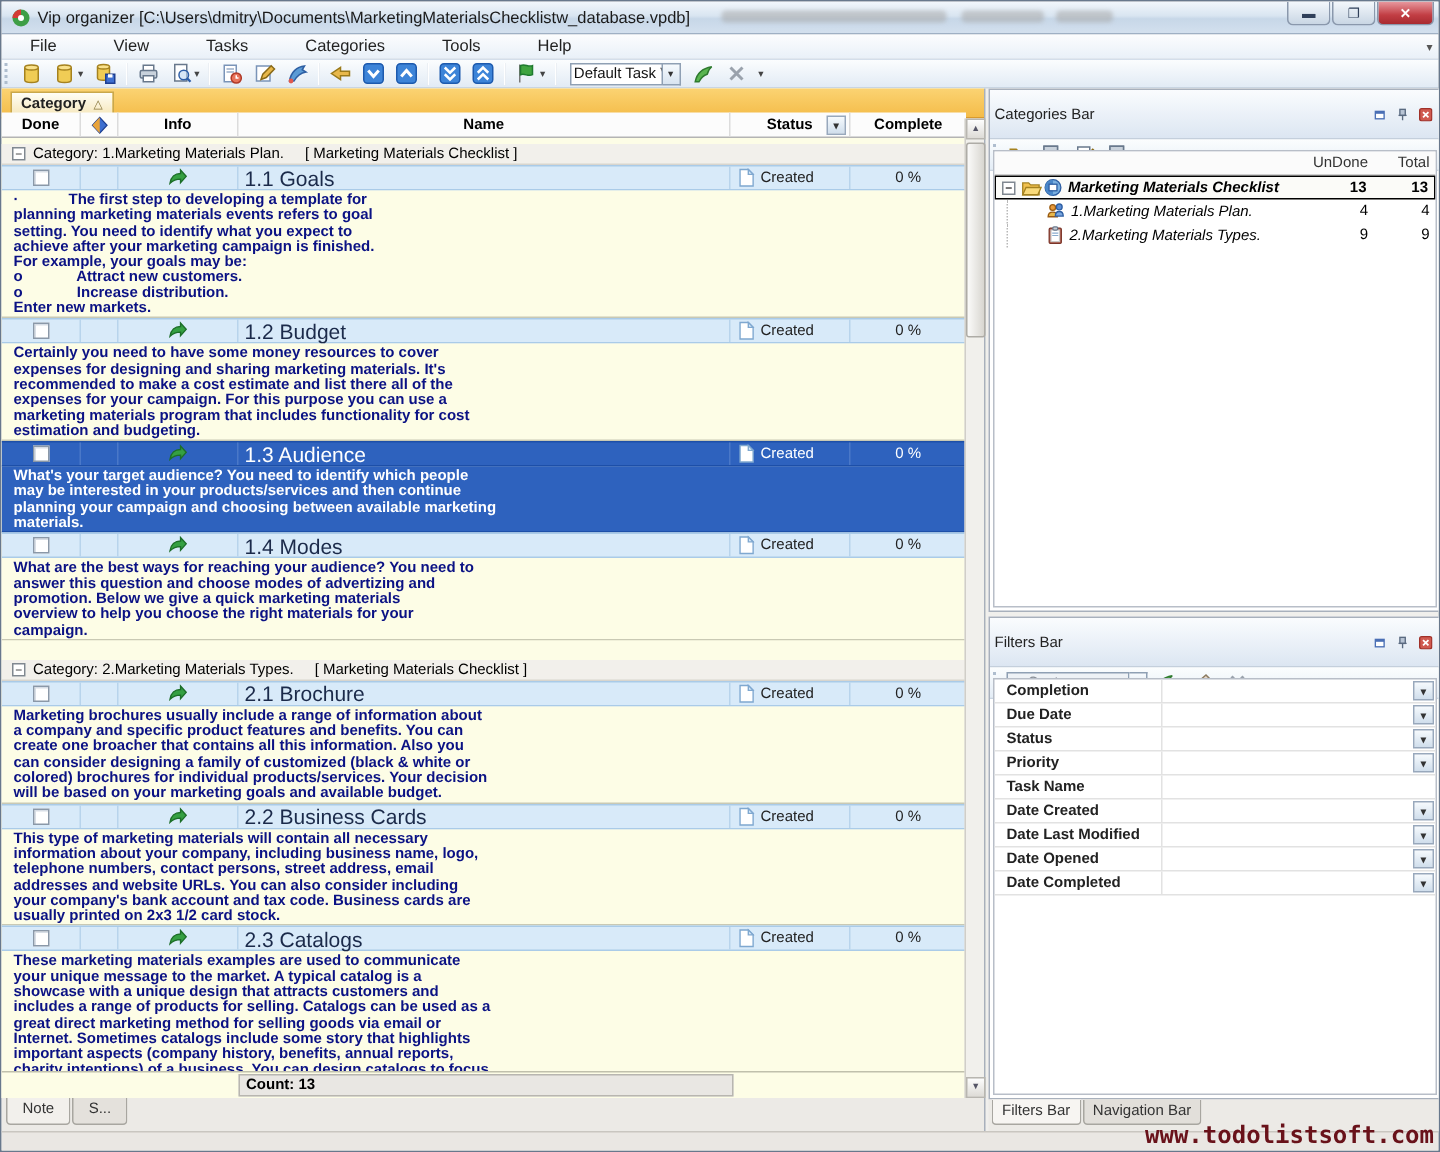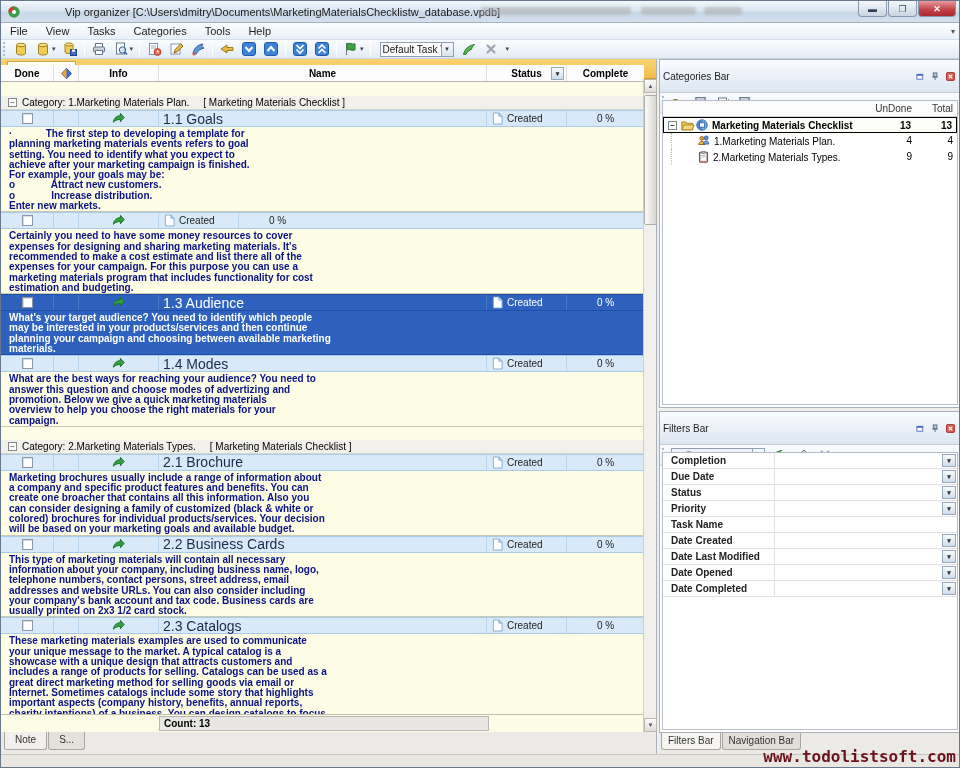--- a/index.html
+++ b/index.html
@@ -2,33 +2,33 @@
 <html><head>
 <meta charset="utf-8">
 <style>
   html,body{margin:0;padding:0;background:#9AA6B4;}
   *{box-sizing:border-box;}
   .app{position:relative;width:960px;height:768px;font-family:"Liberation Sans",sans-serif;
        background:#F0EFEC;border:1px solid #68788C;overflow:hidden;font-size:10px;color:#111;}
   
   .titlebar{position:absolute;left:0;top:0;width:100%;height:22px;
     background:linear-gradient(#F2F7FC,#D9E5F1 45%,#C7D7E8 55%,#D3E0EE);
-    border-bottom:1px solid #9FB0C4;display:flex;align-items:center;padding:0 4px;gap:40px;}
+    border-bottom:1px solid #9FB0C4;display:flex;align-items:center;padding:0 4px;}
   .titlebar .ticon{margin:0 4px 0 2px;display:inline-flex;}
   .title-text{font-size:11px;color:#1A1A1A;white-space:nowrap;}
   .ghost{position:absolute;top:6px;height:8px;background:#A9A9A9;opacity:.55;border-radius:3px;filter:blur(1.5px);}
   .winbtns{position:absolute;right:3px;top:0;display:flex;}
   .winbtn{width:29px;height:16px;margin-left:1px;border:1px solid #8A98AC;border-top:none;
     border-radius:0 0 4px 4px;background:linear-gradient(#F4F8FC,#C9D6E4);display:flex;align-items:center;justify-content:center;
     font-size:9px;color:#30405A;}
   .winbtn.close{background:linear-gradient(#E89AA0,#C23E44 60%,#A82A30);color:#fff;width:38px;font-weight:bold;}
   
   .menubar{position:absolute;left:0;top:22px;width:100%;height:17px;
     background:linear-gradient(#FCFDFE,#E9F0F8);border-bottom:1px solid #D4DEEA;display:flex;align-items:center;}
-  .menu-item{padding:2px 9px;font-size:11px;color:#222;}
+  .menu-item{padding:2px 19px;font-size:11px;color:#222;}
   .menubar .overflow{margin-left:auto;margin-right:4px;color:#555;font-size:8px;}
   
   .toolbar{position:absolute;left:0;top:39px;width:100%;height:19px;
     background:linear-gradient(#FBFDFE,#E2EBF5);border-bottom:1px solid #C9D5E2;display:flex;align-items:center;}
   .grip{width:5px;height:14px;margin:0 2px;border-left:2px dotted #AEBDCE;}
   .tbtn{height:18px;display:flex;align-items:center;padding:0 2px;margin:0 1px;}
   .tsep{width:1px;height:15px;background:#B8C6D6;border-right:1px solid #fff;margin:0 3px;}
   .dd{font-size:7px;color:#444;margin-left:1px;}
   .combo{display:flex;align-items:center;margin-left:6px;}
   .combo .box{width:62px;height:15px;background:#fff;border:1px solid #8FA0B4;font-size:10px;
@@ -39,21 +39,21 @@
   
   .content{position:absolute;left:0;top:58px;width:100%;height:695px;}
   
   .grid{position:absolute;left:0;top:0;width:656px;height:673px;background:#FDFDE6;border-right:1px solid #A8B0BC;}
   .band{position:absolute;left:0;top:0;width:100%;height:20px;
     background:linear-gradient(#FBD372,#F4BC49);border-bottom:1px solid #D89A2E;}
   .chip{position:absolute;left:6px;top:2px;height:16px;padding:1px 6px;
     background:linear-gradient(#FFFEF6,#F6E8BE);border:1px solid #C9A84C;font-weight:bold;font-size:10px;color:#222;
     display:flex;align-items:center;gap:5px;}
   .chip .sort{font-size:8px;color:#8A7A40;font-weight:normal;}
-  .cols{position:absolute;left:0;top:6px;width:643px;height:17px;background:#FCFCFC;
+  .cols{position:absolute;left:0;top:16px;width:643px;height:17px;background:#FCFCFC;
     border-bottom:1px solid #B4B4B4;display:flex;}
   .hcell{border-right:1px solid #DCDCDC;display:flex;align-items:center;justify-content:center;
     font-weight:bold;font-size:10px;color:#000;position:relative;}
   .h-done{width:53px;} .h-pr{width:25px;} .h-info{width:80px;} .h-name{width:328px;}
   .h-status{width:80px;} .h-comp{width:77px;border-right:none;}
   .hdd{position:absolute;right:2px;top:2px;width:13px;height:13px;border:1px solid #98A8BC;
     background:linear-gradient(#F6FAFD,#D0DEEC);display:flex;align-items:center;justify-content:center;font-size:7px;color:#333;}
   .gbody{position:absolute;left:0;top:37px;width:643px;height:636px;overflow:hidden;background:#FDFDE6;}
   .rowcat{height:14px;background:#F2F0EB;border-bottom:1px solid #D8D5CE;display:flex;align-items:center;
     font-size:10px;color:#000;}
@@ -102,21 +102,21 @@
   .pbtns{margin-left:auto;display:flex;gap:2px;align-items:center;}
   .pbtn{width:13px;height:13px;display:flex;align-items:center;justify-content:center;}
   .ptoolbar{height:21px;background:linear-gradient(#FBFDFE,#E4EDF6);border-bottom:1px solid #CAD5E2;
     display:flex;align-items:center;}
   .pcontent{position:absolute;left:2px;right:2px;top:40px;bottom:2px;background:#fff;border:1px solid #B8BEC8;overflow:hidden;}
   .treehdr{height:16px;border-bottom:1px solid #D0D0D0;background:#FBFBFB;position:relative;font-size:10px;color:#333;}
   .num-undone{position:absolute;right:45px;top:2px;width:50px;text-align:right;}
   .num-total{position:absolute;right:4px;top:2px;width:36px;text-align:right;}
   .treerow{height:16px;position:relative;display:flex;align-items:center;font-size:10px;color:#000;}
   .treerow.sel{border:1px solid #000;background:#FBFBF8;font-weight:bold;}
-  .treerow .lbl{white-space:nowrap;margin-left:3px;}
+  .treerow .lbl{white-space:nowrap;margin-left:3px;font-style:italic;}
   .tr-undone,.tr-total{position:absolute;top:2px;text-align:right;font-weight:inherit;}
   .tr-undone{right:45px;width:50px;} .tr-total{right:4px;width:36px;}
   .exp{width:9px;height:9px;border:1px solid #808890;background:#fff;margin:0 3px 0 4px;
     display:flex;align-items:center;justify-content:center;font-size:8px;line-height:7px;color:#333;}
   .indent{width:26px;border-left:1px dotted #B8B8B8;height:100%;margin-left:8px;}
   
   .filterrows{position:absolute;left:2px;right:2px;top:40px;bottom:2px;background:#fff;border:1px solid #B8BEC8;}
   .frow{height:16px;border-bottom:1px solid #E2E2E2;display:flex;position:relative;font-weight:bold;}
   .flabel{width:112px;border-right:1px solid #E2E2E2;padding:2px 0 0 8px;font-size:10px;color:#222;
     white-space:nowrap;overflow:hidden;}
@@ -391,20 +391,21 @@
               <span class="cb"></span>
             </div>
             <div class="cell c-pr"></div>
             <div class="cell c-info">
               <span class="icon">
                 <svg viewBox="0 0 16 16" width="15" height="15">
                   <path d="M2.5 12C3 7.5 6 5 10 5V2.5l4 4.5-4 4.5V9C7 9 4.5 10 2.5 12z" fill="#35A042" stroke="#1C6E28"></path>
                 </svg>
               </span>
             </div>
+            <div class="cell c-name">1.2 Budget</div>
             <div class="cell c-status">
               <span class="icon">
                 <svg viewBox="0 0 12 14" width="11" height="13">
                   <path d="M1.5 1h6L11 4.5V13H1.5z" fill="#fff" stroke="#7FA8D0"></path>
                   <path d="M7.5 1L11 4.5H7.5z" fill="#D6E8F8" stroke="#7FA8D0"></path>
                 </svg>
               </span>
               <span>Created</span>
             </div>
             <div class="cell c-comp">0 %</div>

